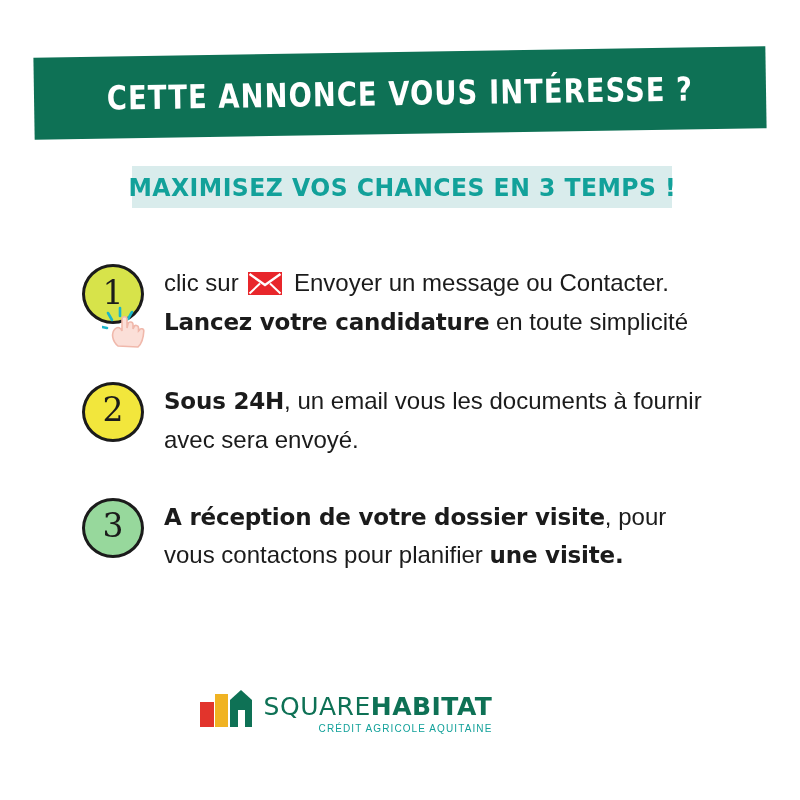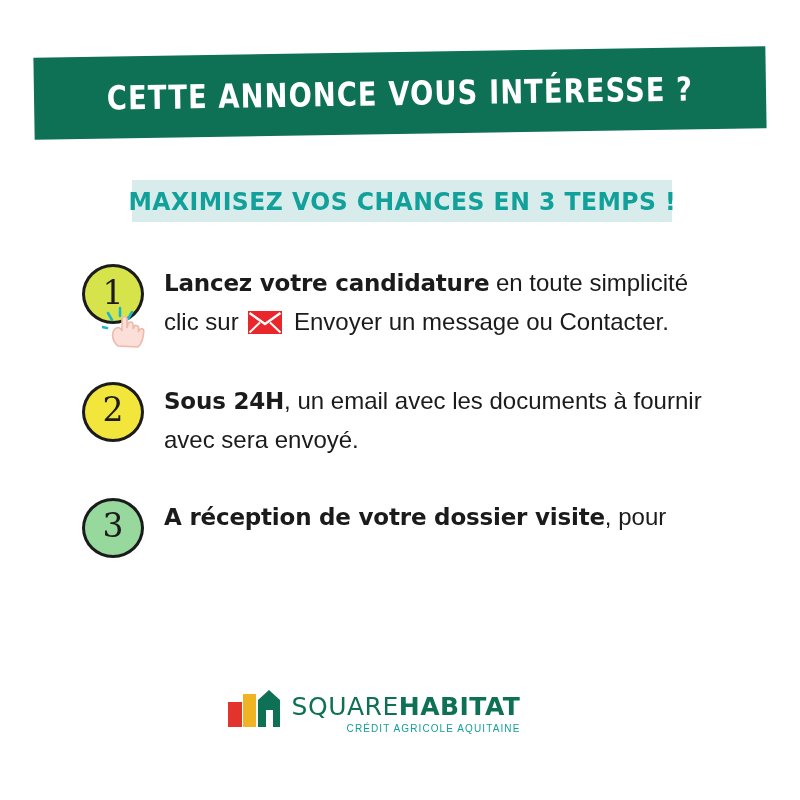--- a/index.html
+++ b/index.html
@@ -47,21 +47,21 @@
     letter-spacing: 1.2px;
     text-transform: uppercase;
     font-stretch: condensed;
     transform: scaleX(0.92);
   }
 
   
   .subbanner {
     position: absolute;
     left: 132px;
-    top: 180px;
+    top: 166px;
     width: 540px;
     height: 42px;
     background: #d9ecec;
     display: flex;
     align-items: center;
     justify-content: center;
   }
   .subbanner-text {
     color: #12a19a;
     font-family: "DejaVu Sans", sans-serif;
@@ -155,21 +155,20 @@
 
   
   .footer {
     position: absolute;
     left: 0;
     top: 690px;
     width: 692px;
     display: flex;
     align-items: center;
     justify-content: center;
-    padding-left: 28px;
   }
   .logo-mark {
     width: 52px;
     height: 48px;
     margin-right: 12px;
   }
   .logo-text-block {
     display: flex;
     flex-direction: column;
     justify-content: center;
@@ -218,59 +217,62 @@
             <line x1="10" y1="14" x2="6" y2="7"></line>
             <line x1="18" y1="10" x2="18" y2="2"></line>
             <line x1="26" y1="13" x2="30" y2="6"></line>
             <line x1="5" y1="22" x2="0" y2="21"></line>
           </g>
           <path d="M16 40 C10 35 9 27 13 23 C16 20 19 22 20 25 L20 13 C20 10 25 10 25 13 L25 22 L26 18 C26.5 15 31 15.5 31 18.5 L31 23 L32 21 C32.5 18.5 36.5 19 36.5 22 L36.5 25 L37.5 24 C38 22 42 22.4 41.8 25 C41.5 31 40.5 37 36 41 Z" fill="#fbdfd8" stroke="#f0b8ab" stroke-width="1.6"></path>
         </svg>
       </div>
       <div class="step-body">
         <div class="line">
-          <span class="bold">Lancez votre candidature</span><span> en toute simplicité</span>
-        </div>
-        <div class="line">
           <span>clic sur</span>
           <svg class="env-icon" viewBox="0 0 34 23">
             <rect x="0.5" y="0.5" width="33" height="22" fill="#e8262b" stroke="#e8262b"></rect>
             <path d="M1.5 2 L17 13 L32.5 2" fill="none" stroke="#ffffff" stroke-width="2.4"></path>
             <path d="M1.5 21.5 L12 11.5 M32.5 21.5 L22 11.5" fill="none" stroke="#ffffff" stroke-width="2"></path>
           </svg>
           <span>Envoyer un message ou Contacter.</span>
         </div>
+        <div class="line">
+          <span class="bold">Lancez votre candidature</span><span> en toute simplicité</span>
+        </div>
       </div>
     </div>
 
     <div class="step" style="margin-top:38px;">
       <div class="badge-wrap">
         <div class="badge badge-2">
           <span>2</span>
         </div>
       </div>
       <div class="step-body">
         <div class="line">
-          <span class="bold">Sous 24H</span><span>, un email avec les documents à fournir</span>
+          <span class="bold">Sous 24H</span><span>, un email vous les documents à fournir</span>
         </div>
         <div class="line">
           <span>avec sera envoyé.</span>
         </div>
       </div>
     </div>
 
     <div class="step" style="margin-top:30px;">
       <div class="badge-wrap">
         <div class="badge badge-3">
           <span>3</span>
         </div>
       </div>
       <div class="step-body">
         <div class="line">
           <span class="bold">A réception de votre dossier visite</span><span>, pour</span>
+        </div>
+        <div class="line">
+          <span>vous contactons pour planifier </span><span class="bold">une visite.</span>
         </div>
       </div>
     </div>
 
   </div>
 
   <div class="footer">
     <svg class="logo-mark" viewBox="0 0 52 48">
       <rect x="0" y="12" width="14" height="25" fill="#e2342c"></rect>
       <rect x="15" y="4" width="13" height="33" fill="#f0b323"></rect>

